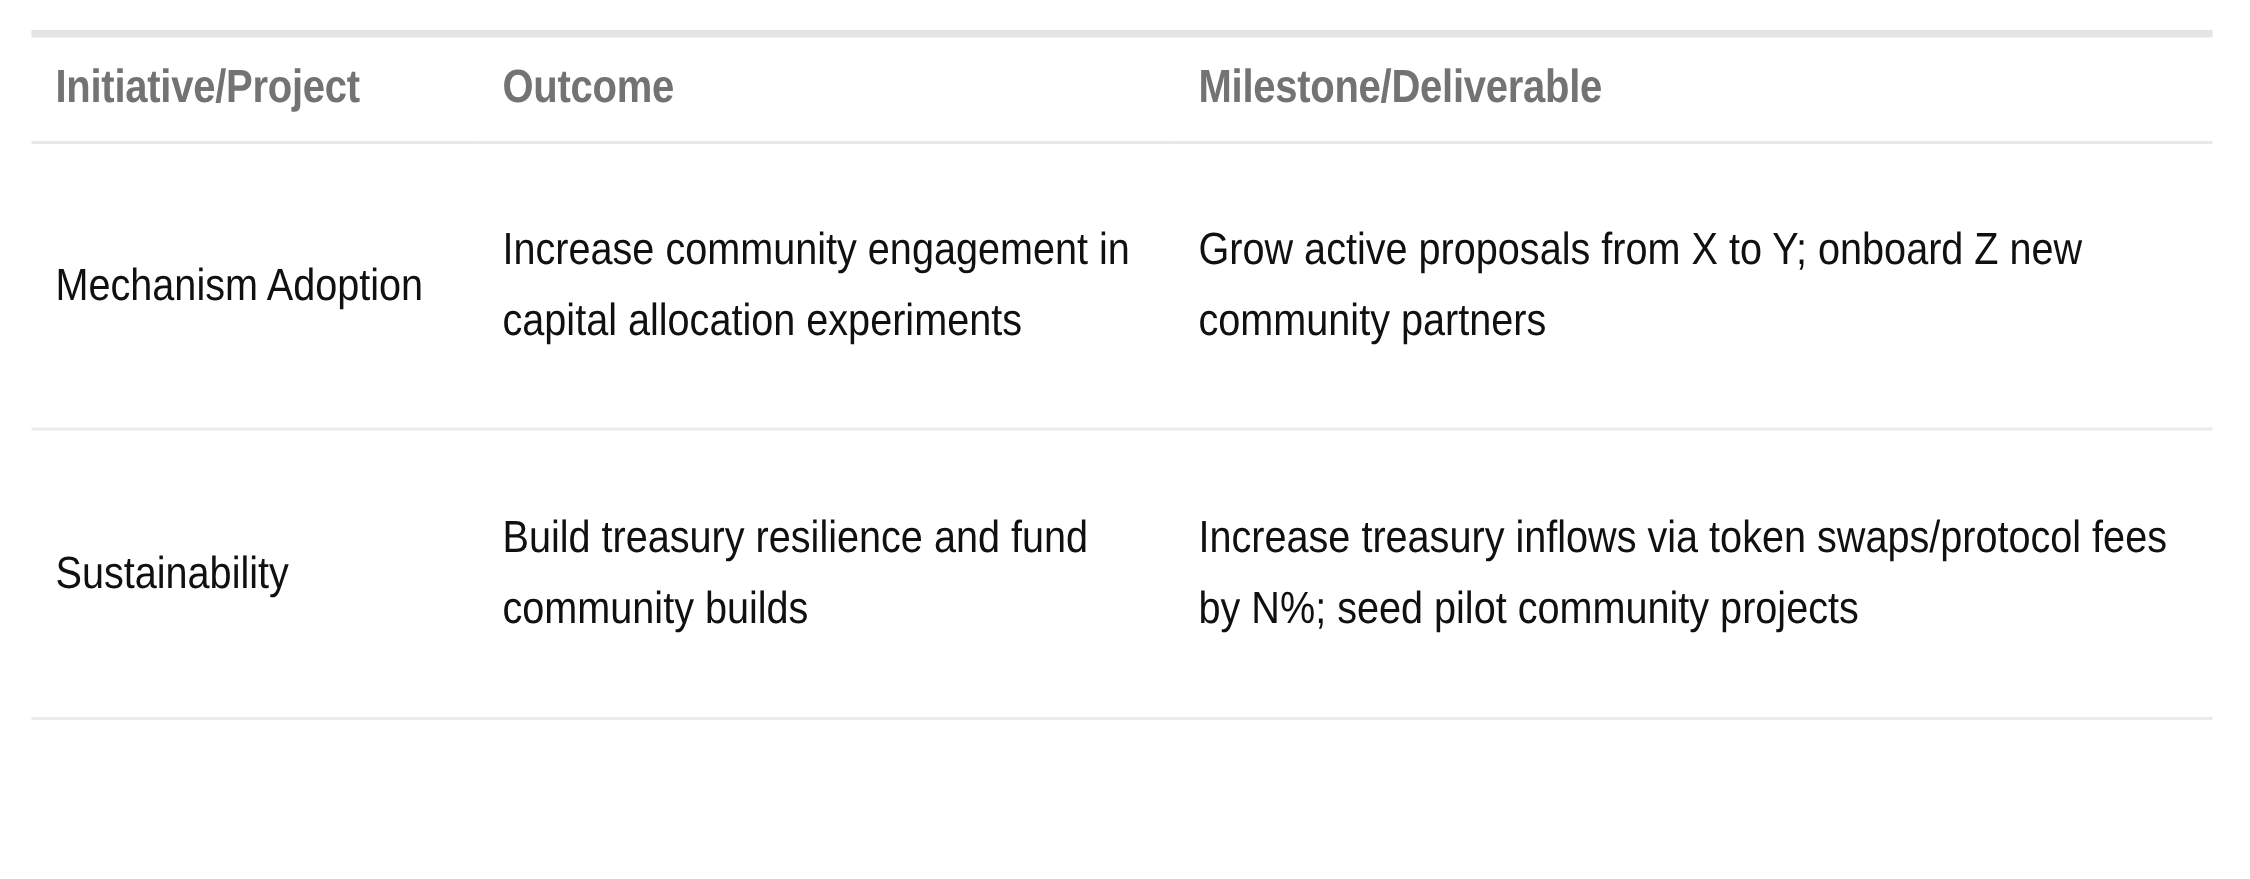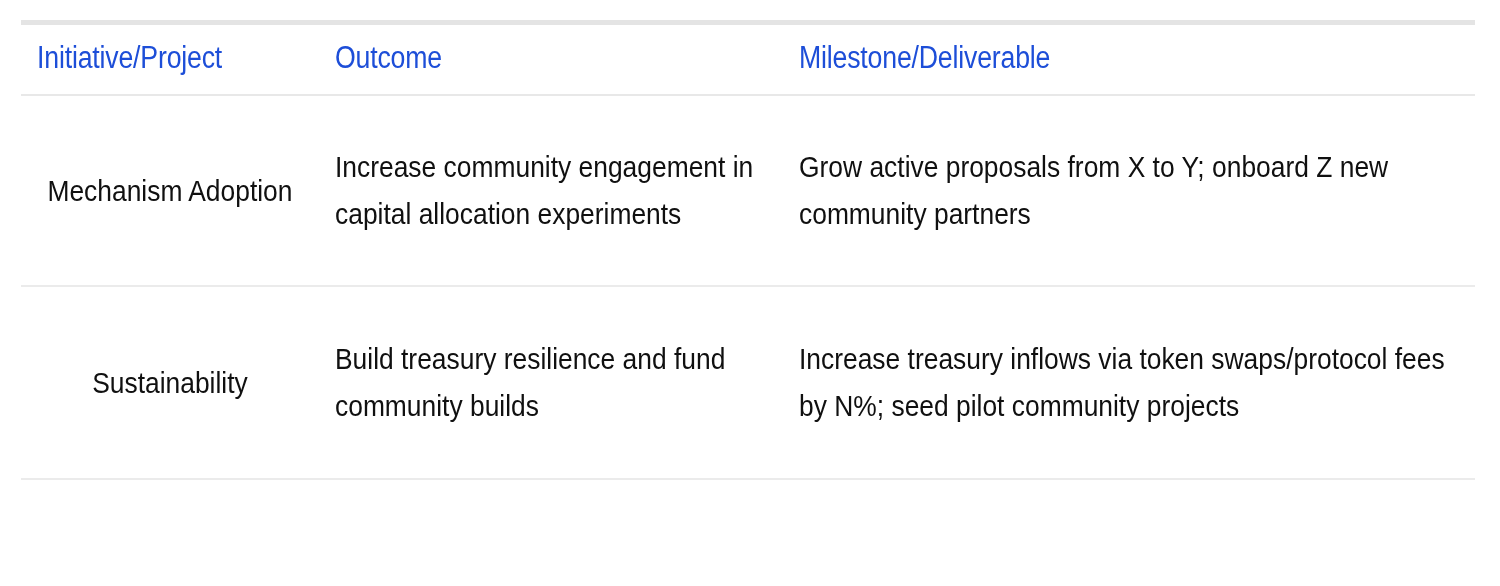--- a/index.html
+++ b/index.html
@@ -34,27 +34,27 @@
     table-layout: fixed;
   }
 
   table.data-table col.c1 { width: 298px; }
   table.data-table col.c2 { width: 464px; }
   table.data-table col.c3 { width: 692px; }
 
   thead th {
     text-align: left;
     vertical-align: middle;
-    font-weight: normal;
+    font-weight: bold;
     font-size: 31px;
     line-height: 1.25;
     letter-spacing: -0.2px;
     padding: 14px 16px 16px 16px;
     border-bottom: 2px solid #e8e8e8;
-    color: #1d4ed8;
+    color: #737373;
     transform-origin: left center;
   }
   thead th .hdr-inner {
     display: inline-block;
     transform: scaleX(0.86);
     transform-origin: left center;
     white-space: nowrap;
   }
 
   tbody td {
@@ -67,21 +67,21 @@
     padding: 16px 16px;
     border-bottom: 2px solid #ebebeb;
   }
   tbody td .cell-inner {
     display: block;
     transform: scaleX(0.88);
     transform-origin: left center;
     width: 113.6%;
   }
 
-  tbody tr td.col-initiative { padding-left: 16px; text-align: center; }
+  tbody tr td.col-initiative { padding-left: 16px; }
   tbody tr:last-child td { border-bottom: 2px solid #ebebeb; }
 
   
   tbody tr.row-0 td { height: 157px; }
   tbody tr.row-1 td { height: 157px; }
   tbody tr.row-2 td { height: 159px; }
 </style>
 </head>
 <body>
 

